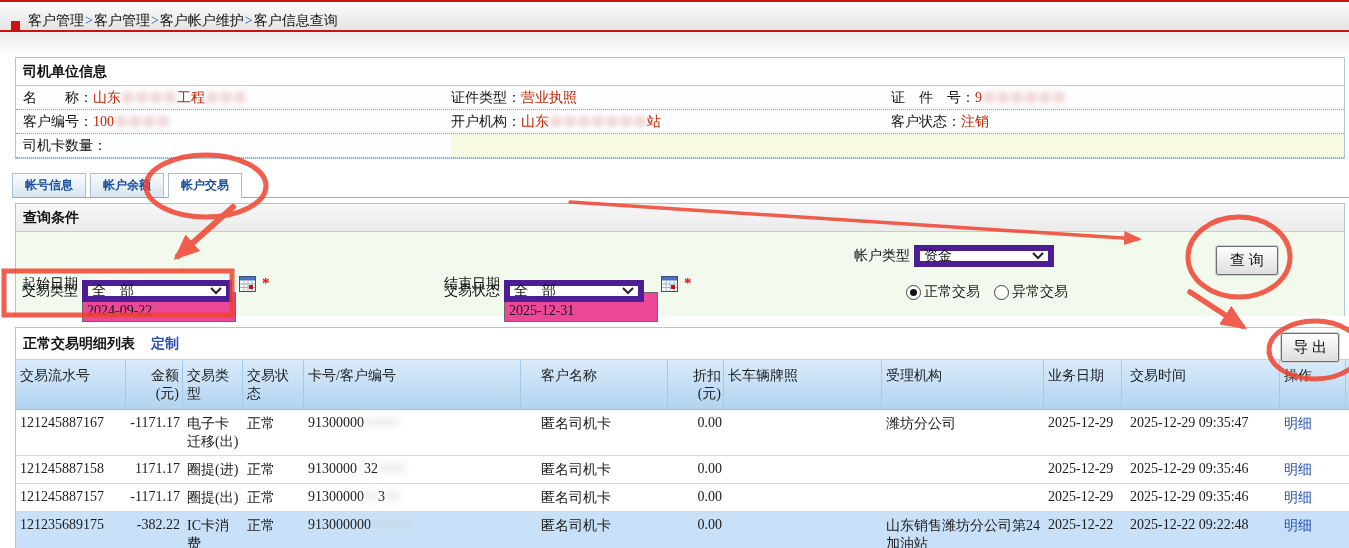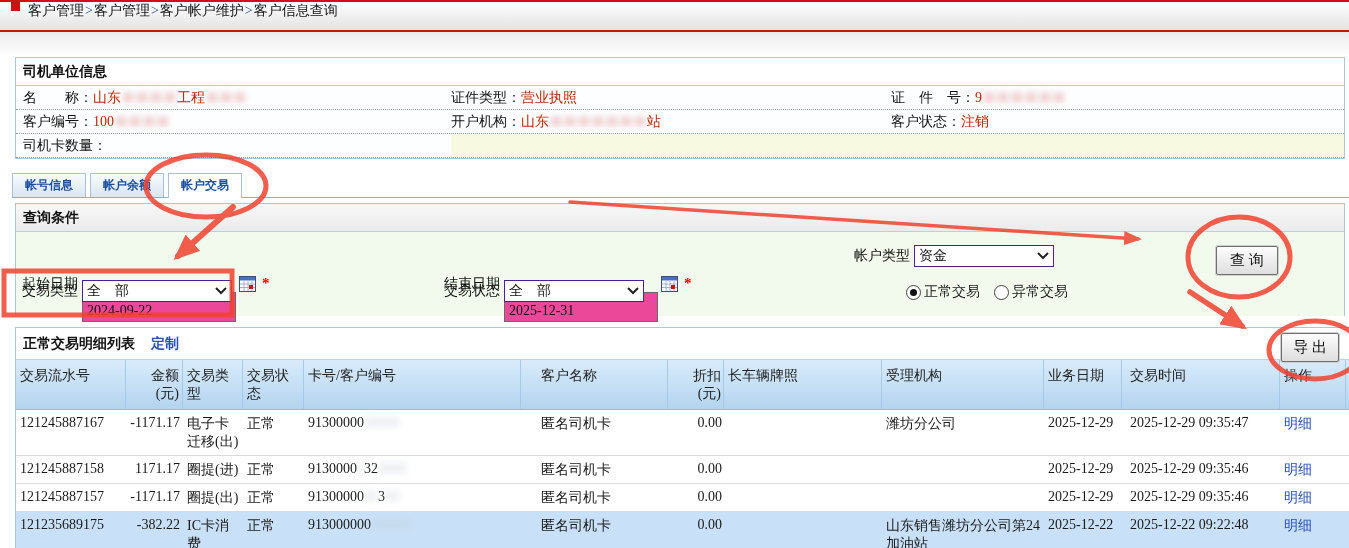--- a/index.html
+++ b/index.html
@@ -4,21 +4,21 @@
 <style>
   html,body{margin:0;padding:0;}
   body{
     width:1349px;height:548px;overflow:hidden;position:relative;
     background:#fff;
     font-family:"Liberation Serif","DejaVu Serif",serif;
     font-size:14px;color:#1a1a1a;
   }
   
   .topbar{
-    height:28px;display:flex;align-items:flex-start;
+    height:28px;display:flex;align-items:flex-end;
     border-top:2px solid #cc1111;border-bottom:2px solid #cc1111;
     background:linear-gradient(#fdfdfd,#e3e3e3);
   }
   .red-square{width:9px;height:9px;background:#cc1111;margin:0 8px 0 11px;}
   .crumb{color:#111;}
   .sep{color:#1d4f91;margin:0 1px;}
   .subtop{height:25px;background:linear-gradient(#ececec,#ffffff);}
   
   .panel{border:1px solid #a9c7dd;background:#fdfeff;}
   .info-panel{margin:0 4px 0 15px;}
@@ -55,21 +55,21 @@
   .query-body{position:relative;height:84px;background:#f1faec;}
   .qf{position:absolute;display:flex;align-items:center;white-space:nowrap;}
   .qf .lbl{margin-right:4px;color:#111;}
   .tinput{
     width:148px;height:20px;border:1px solid #6a6a6a;background:#ec4899;
     font-family:inherit;font-size:14px;padding:8px 0 0 4px;box-sizing:content-box;color:#111;margin-top:47px;
   }
   .calbtn{margin-left:3px;cursor:pointer;display:inline-flex;}
   .req{color:#ee0000;font-weight:bold;margin-left:6px;font-size:15px;}
   .sel{
-    height:22px;border:1px solid #4c1d95;background:#fff;display:flex;align-items:center;
+    height:22px;border:6px solid #4c1d95;background:#fff;display:flex;align-items:center;
     justify-content:space-between;padding:0 4px;box-sizing:border-box;cursor:pointer;color:#111;
   }
   .sel-w150{width:150px;} .sel-w140{width:140px;}
   .chev{margin-left:6px;display:inline-flex;}
   .radio{width:13px;height:13px;border:1px solid #444;border-radius:50%;background:#fff;position:relative;margin-right:3px;display:inline-block;cursor:pointer;}
   .radio.on::after{content:"";position:absolute;left:3px;top:3px;right:3px;bottom:3px;border-radius:50%;background:#111;}
   .radio-item{display:flex;align-items:center;margin-right:14px;}
   .btn{
     border:1px solid #6f6f6f;border-radius:2px;cursor:pointer;color:#111;
     background:linear-gradient(#fdfdfd,#dedede);

